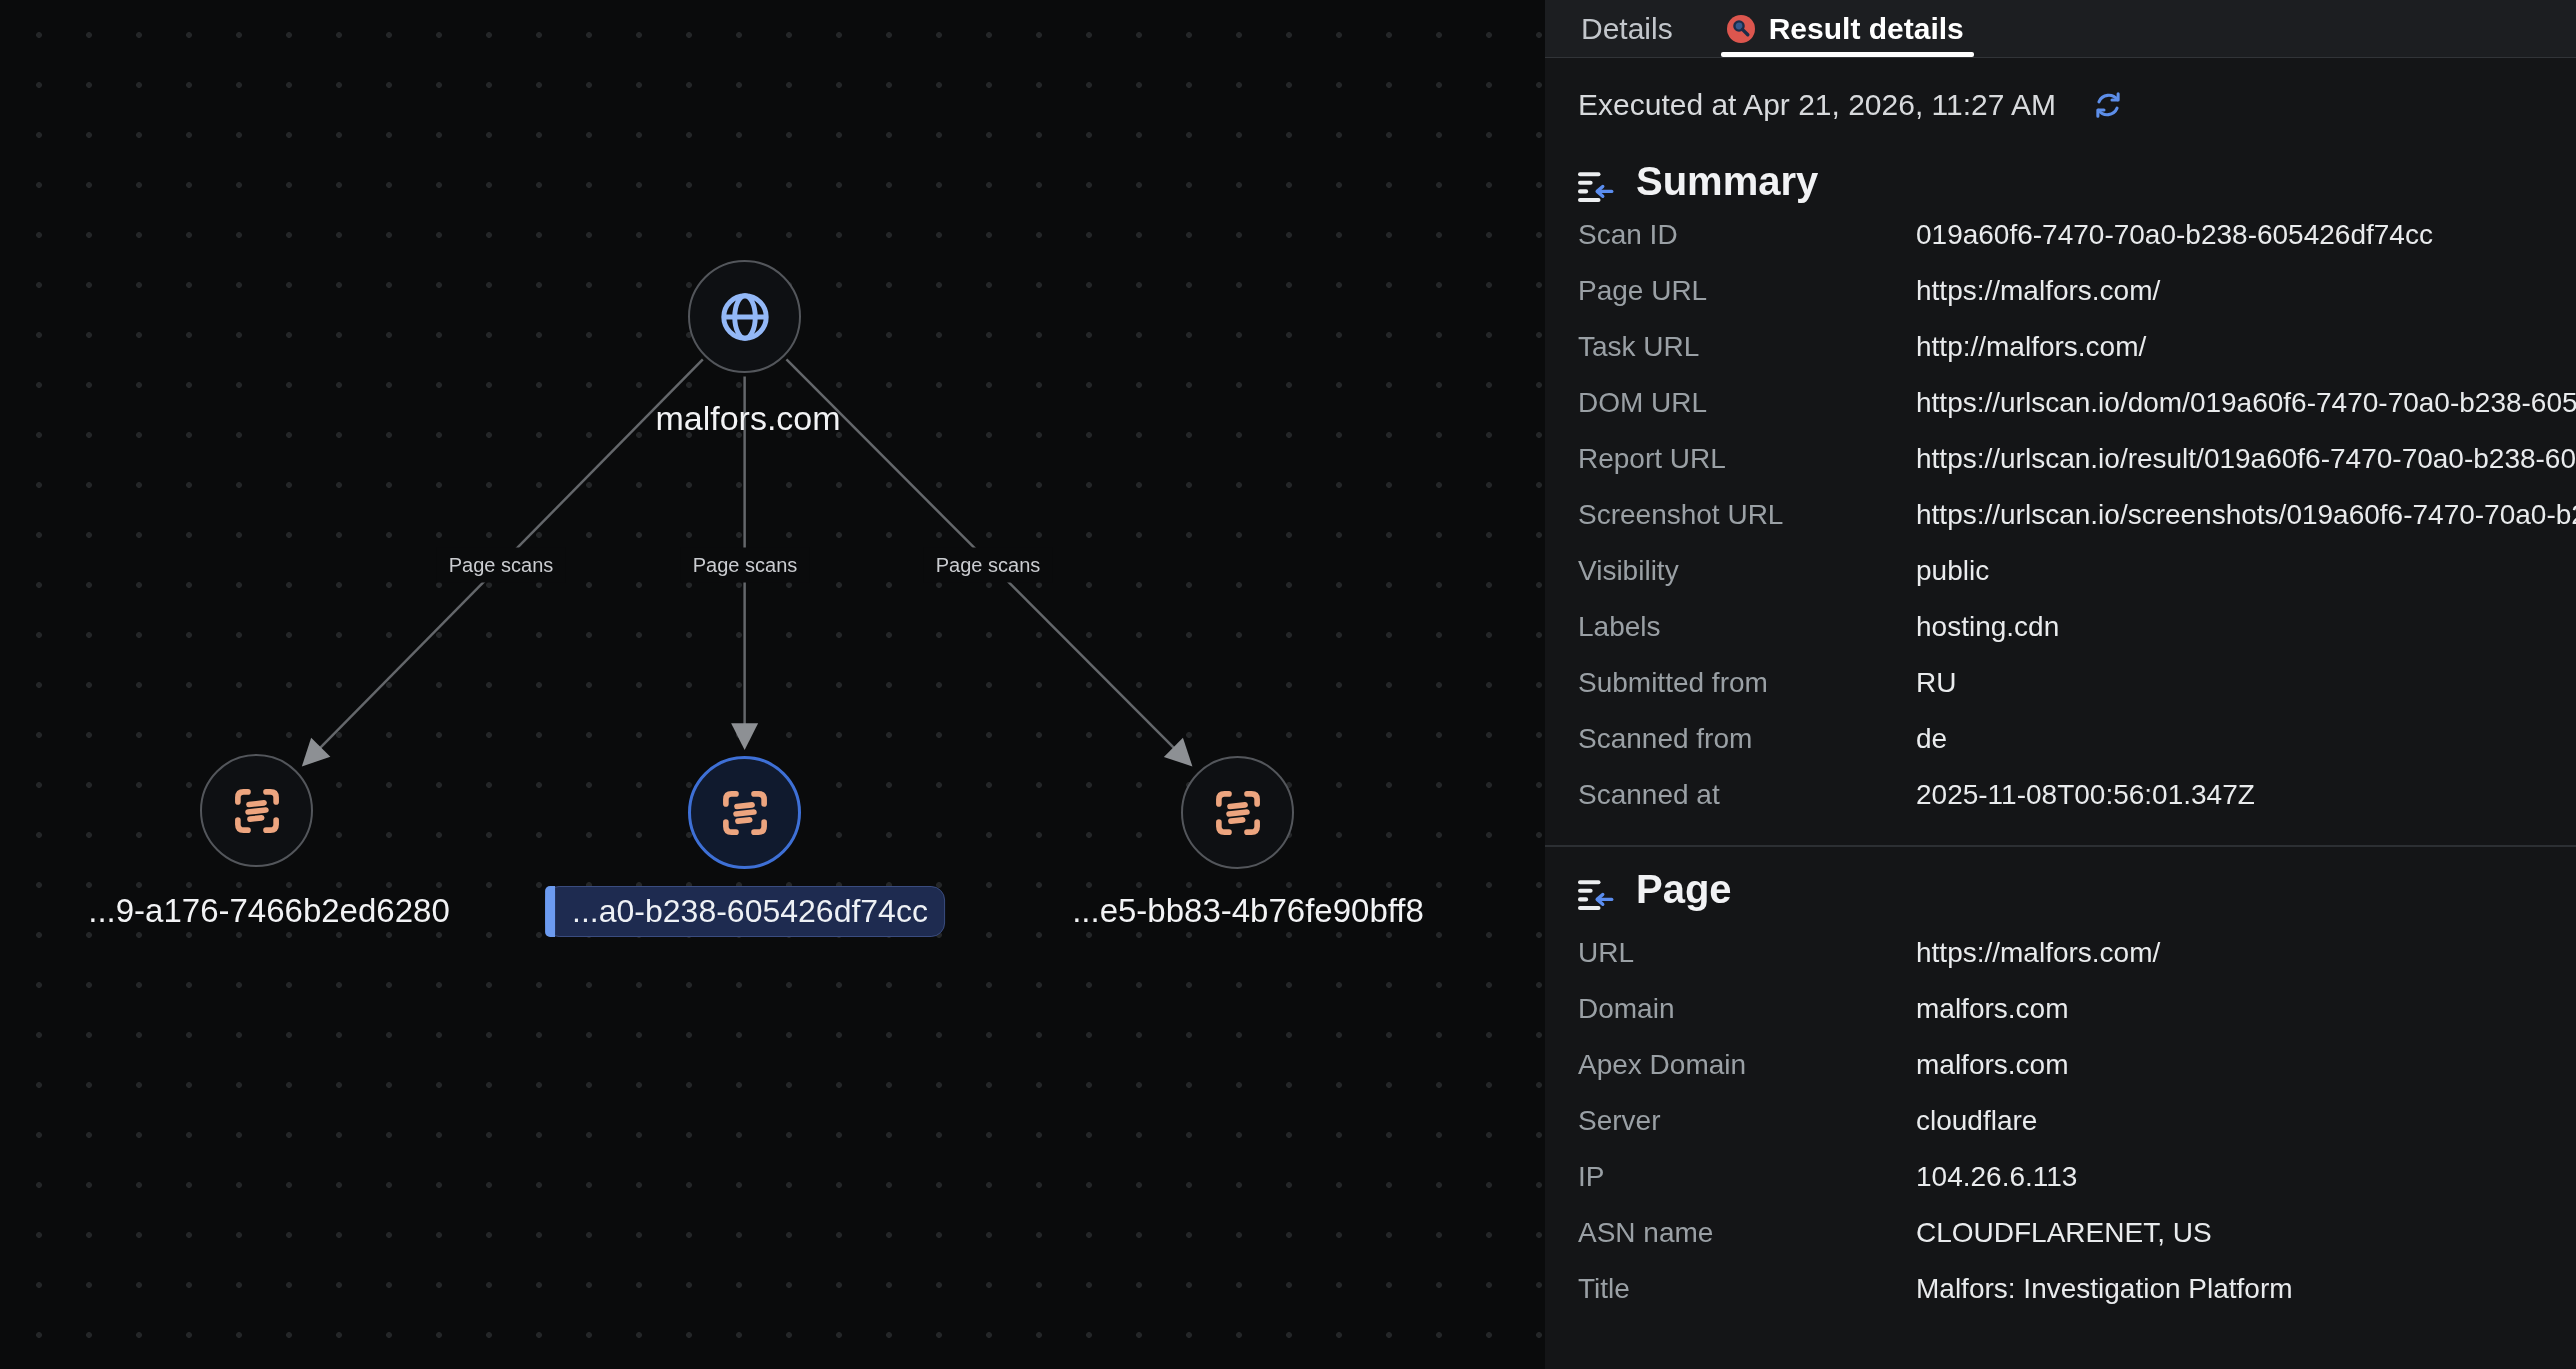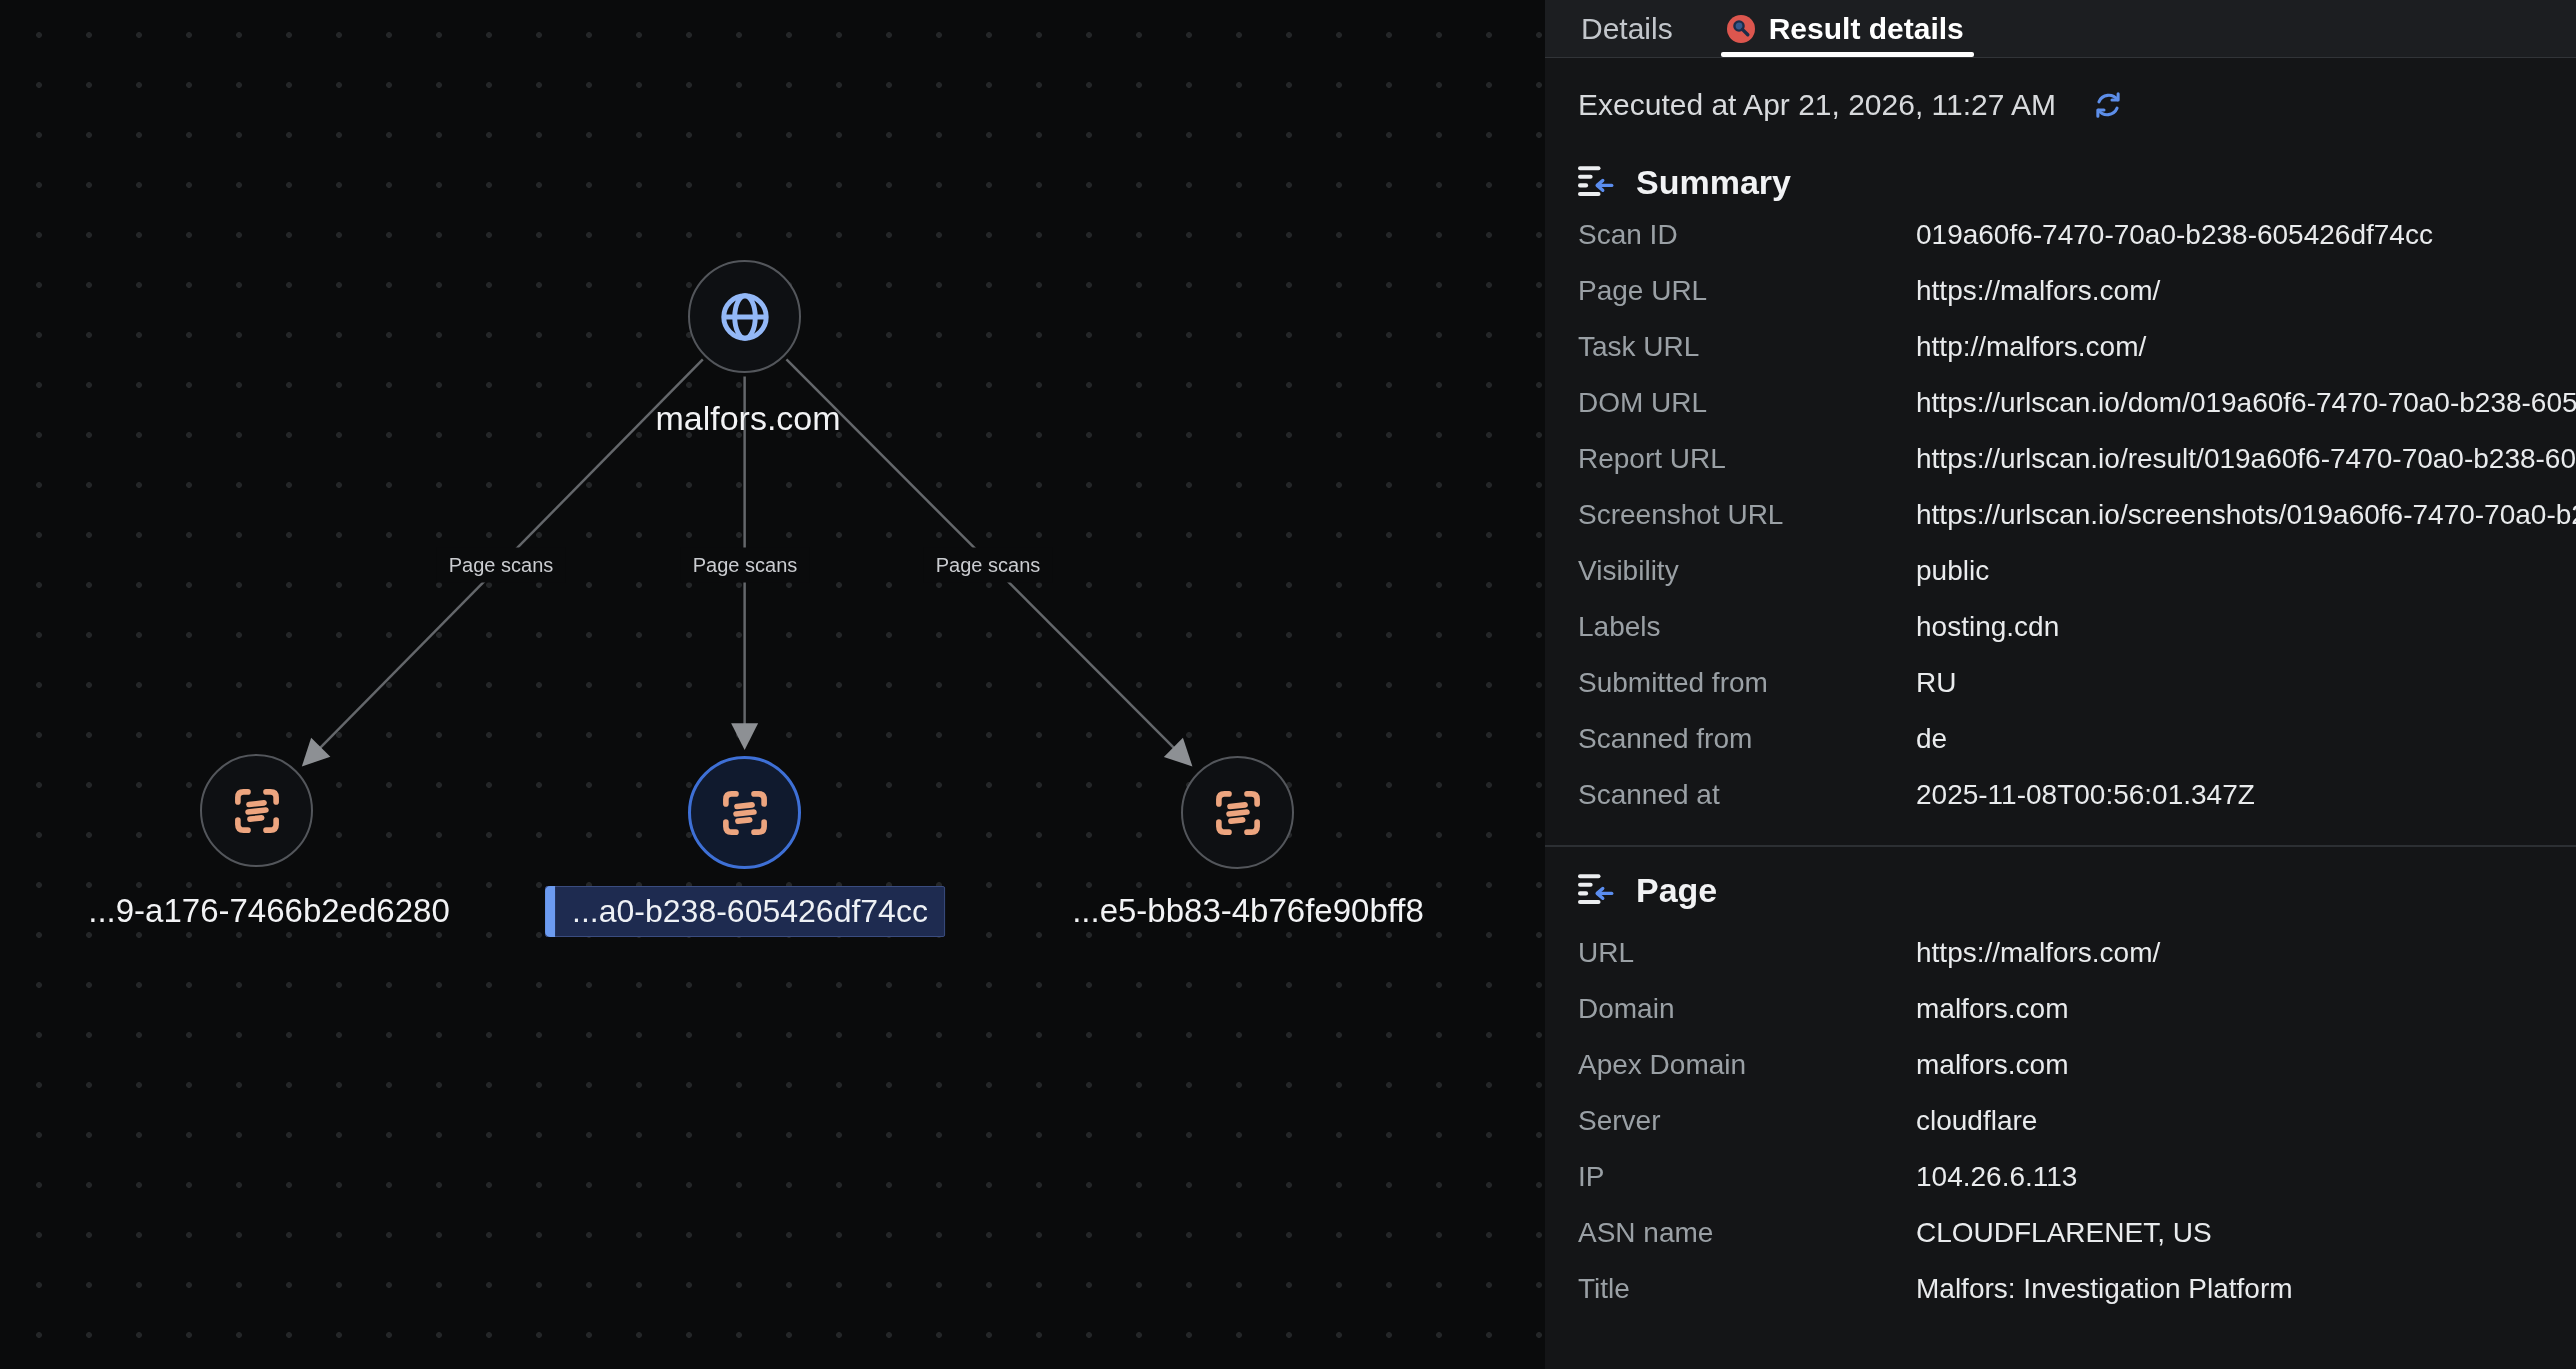--- a/index.html
+++ b/index.html
@@ -28,21 +28,21 @@
   }
   .root-label { font-size:34px; }
   .edge-label {
     position:absolute; transform:translate(-50%,-50%);
     background:#0a0b0c; color:#caccd0; font-size:20px;
     padding:6px 12px; white-space:nowrap;
   }
   .selected-label {
     position:absolute; transform:translateX(-50%); top:886px; height:51px;
     display:flex; align-items:center;
-    background:#1e2b50; border:1px solid #3a4c7f; border-radius:2px;
+    background:#1e2b50; border:1px solid #3a4c7f; border-radius:14px;
     padding:0 16px 0 20px; color:#eef1f5; font-size:32px; white-space:nowrap;
   }
   .selected-accent {
     position:absolute; left:-1px; top:-1px; bottom:-1px; width:10px;
     background:#6c9bf0; border-radius:5px 0 0 5px;
   }
   .selected-label .txt { padding-left:6px; }
 
   
   .panel {
@@ -66,23 +66,23 @@
     width:28px; height:28px; border-radius:50%; background:#dc564e;
     display:flex; align-items:center; justify-content:center;
   }
   .executed-row {
     display:flex; align-items:center; gap:36px;
     margin:28px 0 0 33px; height:38px;
     color:#d8dadd; font-size:30px;
   }
   .refresh-btn { display:flex; align-items:center; cursor:pointer; }
   .section-header {
-    display:flex; align-items:center; gap:22px;
+    display:flex; align-items:flex-end; gap:22px;
     margin-left:33px; height:44px;
-    color:#f1f2f4; font-size:34px; font-weight:700;
+    color:#f1f2f4; font-size:40px; font-weight:700;
   }
   .sh-summary { margin-top:36px; }
   .sh-page { margin-top:21px; }
   .rows { margin-left:33px; }
   .rows-summary { margin-top:3px; }
   .rows-page { margin-top:13px; }
   .row { display:flex; align-items:center; height:56px; }
   .row .k { width:338px; flex-shrink:0; color:#9aa0a5; font-size:28px; }
   .row .v { color:#e9ebed; font-size:28px; white-space:nowrap; }
   .panel-divider { height:2px; background:#2c2f33; margin-top:22px; }

